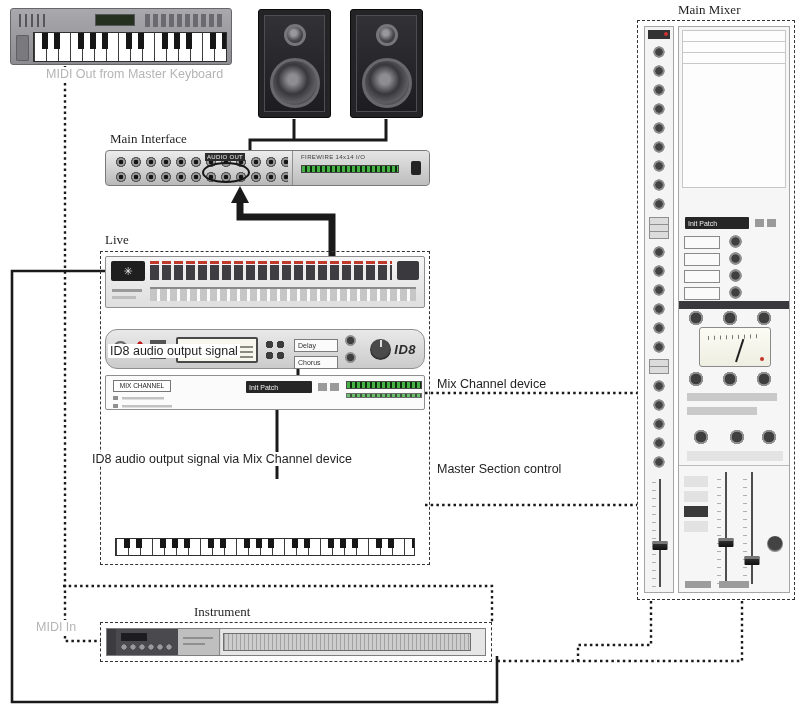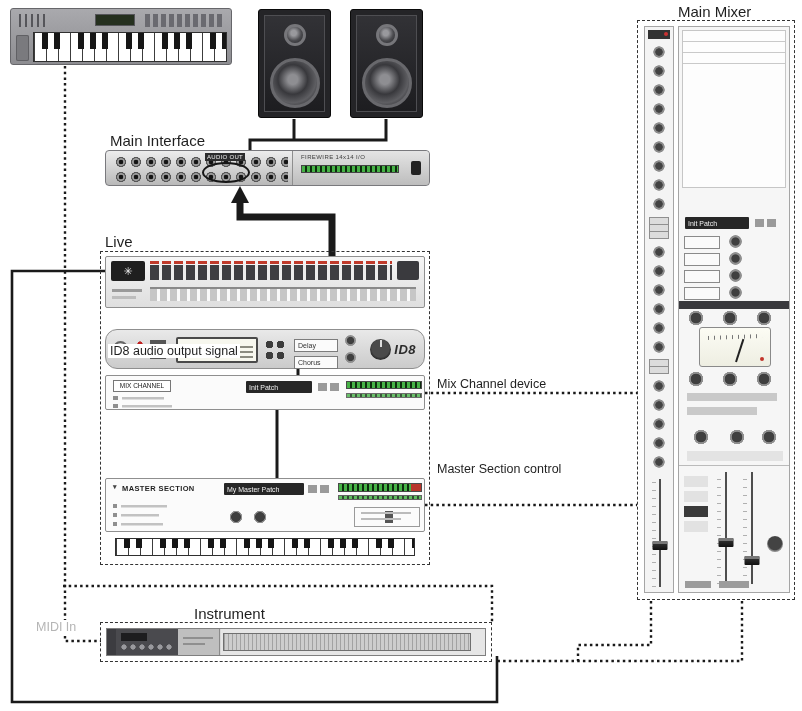--- a/index.html
+++ b/index.html
@@ -8,21 +8,21 @@
             font-family:"Liberation Sans", sans-serif; overflow:hidden; }
   .abs { position:absolute; }
   .wires { position:absolute; left:0; top:0; }
   .wire { stroke:#1a1a1a; fill:none; }
   .wire.thin { stroke-width:3; }
   .wire.mid { stroke-width:2.6; }
   .wire.thick { stroke-width:7; }
   .wire.dot { stroke-width:2.4; stroke-dasharray:2.5 3.2; }
   .label { font-size:12.5px; color:#1f1f1f; white-space:nowrap; background:#fff; line-height:1.15; padding:0 2px; }
   .label.gray { color:#b5b5b5; }
-  .label.title { font-size:15px; }
+  .label.title { font-size:13px;font-family:Liberation Serif, serif; }
   .dashed-box { border:1.5px dashed #333; }
 
   
   .keyboard { left:10px; top:8px; width:222px; height:57px; background:linear-gradient(#a9a9ad,#8d8d91);
               border:1px solid #66666a; border-radius:3px; }
   .kb-sliders { position:absolute; left:8px; top:5px; width:30px; height:13px;
     background:repeating-linear-gradient(90deg,#55555a 0,#55555a 2px,transparent 2px,transparent 6px); }
   .kb-display { position:absolute; left:84px; top:5px; width:40px; height:12px; background:#25301f; border:1px solid #55555a; }
   .kb-buttons { position:absolute; right:8px; top:5px; width:78px; height:13px;
     background:repeating-linear-gradient(90deg,#6a6a70 0,#6a6a70 5px,transparent 5px,transparent 8px); }
@@ -328,30 +328,20 @@
 
   <div class="abs mixch">
     <div class="tape-label">MIX CHANNEL</div>
     <div class="mini-rows"></div>
     <div class="patch-display mc">Init Patch</div>
     <div class="patch-btns mc"></div>
     <div class="meter-strip meter-green mc-m1"></div>
     <div class="meter-strip meter-green mc-m2"></div>
   </div>
 
-  <div class="abs msec">
-    <div class="msec-title">MASTER SECTION</div>
-    <div class="patch-display ms">My Master Patch</div>
-    <div class="patch-btns ms"></div>
-    <div class="meter-strip meter-green ms-m1"></div>
-    <div class="meter-strip meter-green ms-m2"></div>
-    <div class="ms-rows"></div>
-    <div class="ms-knobs"></div>
-    <div class="ms-faderbox"></div>
-  </div>
 
   <div class="abs piano rack-piano">
     <div class="blacks"></div>
   </div>
 
   <div class="abs seq-strip">
     <div class="seq-tools"></div>
     <div class="seq-transport">
       <div class="seq-display"></div>
       <div class="seq-btns"></div>
@@ -398,22 +388,24 @@
         <div class="cap"></div>
       </div>
       <div class="fader f2">
         <div class="cap"></div>
       </div>
       <div class="ph-knob"></div>
       <div class="mxm-tinyboxes"></div>
     </div>
   </div>
 
+  <div class="abs label gray" style="left:44px;top:67px">MIDI Out from Master Keyboard</div>
   <div class="abs label title" style="left:676px;top:3px">Main Mixer</div>
   <div class="abs label title" style="left:108px;top:132px">Main Interface</div>
   <div class="abs label title" style="left:103px;top:233px">Live</div>
   <div class="abs label" style="left:108px;top:344px">ID8 audio output signal</div>
   <div class="abs label" style="left:435px;top:377px">Mix Channel device</div>
+  <div class="abs label" style="left:90px;top:452px">ID8 audio output signal via Mix Channel device</div>
   <div class="abs label" style="left:435px;top:462px">Master Section control</div>
   <div class="abs label title" style="left:192px;top:605px">Instrument</div>
   <div class="abs label gray" style="left:34px;top:620px">MIDI In</div>
 
 </div>
 
 </body></html>

